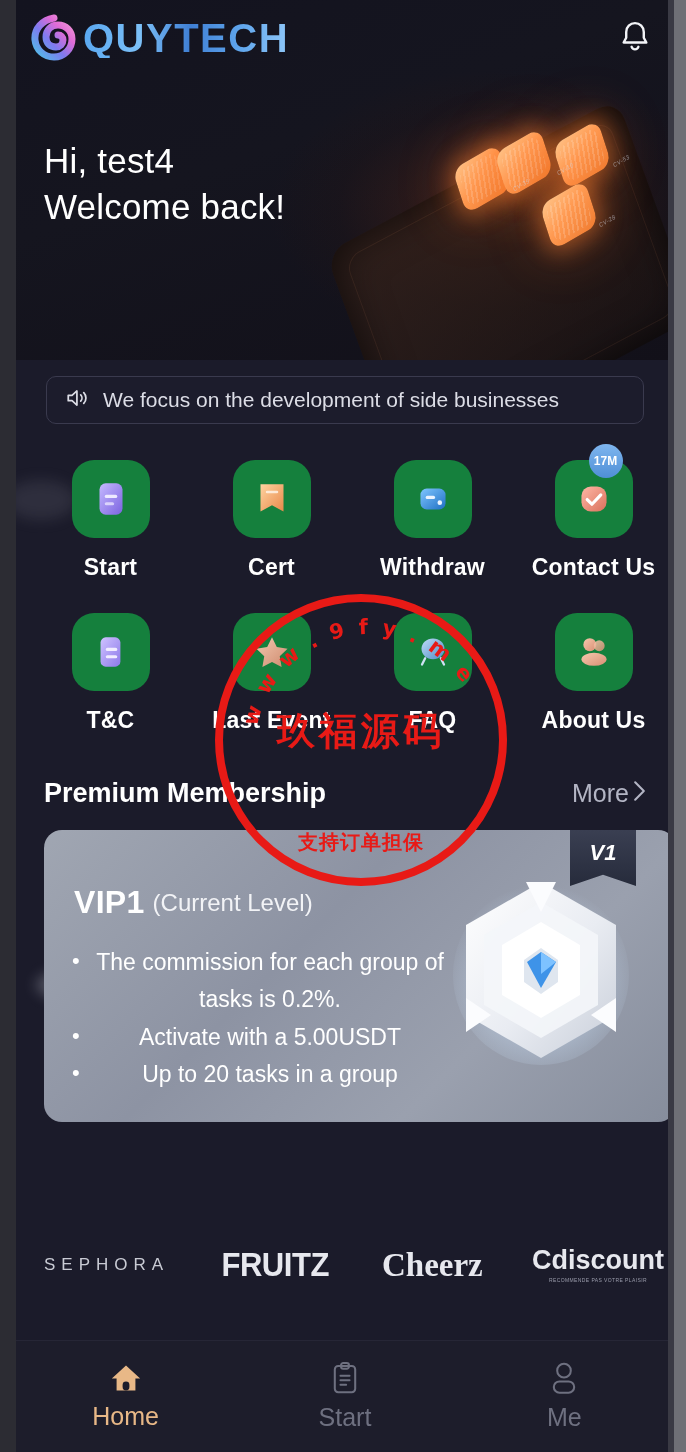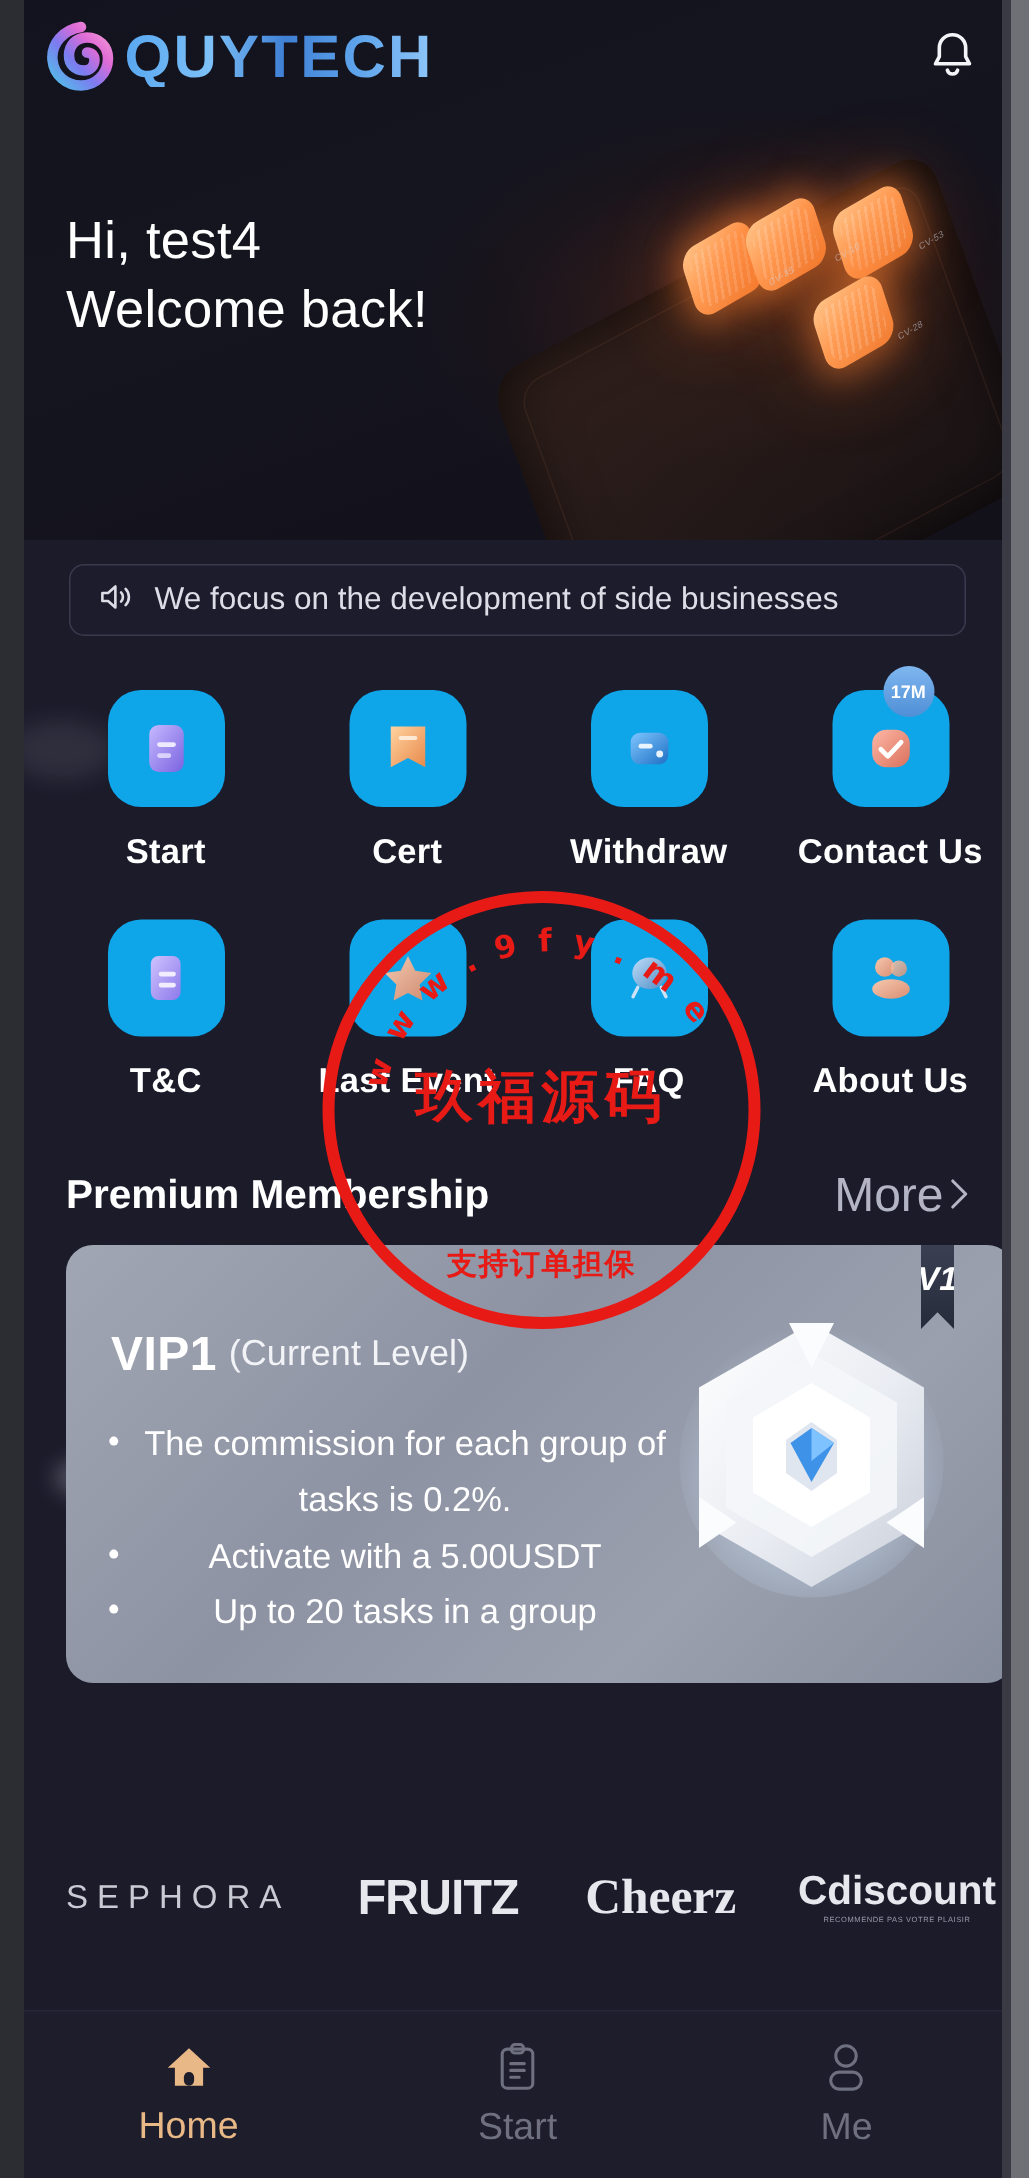--- a/index.html
+++ b/index.html
@@ -87,70 +87,70 @@
     display:flex; align-items:center; gap:12px; padding:0 18px; z-index:20;
   }
   .announce span.txt { color:#dcdde6; font-size:21px; }
 
   
   .grid { position:absolute; left:14px; top:460px; width:644px; z-index:20; }
   .grid-row { display:flex; }
   .cell { width:161px; display:flex; flex-direction:column; align-items:center; }
   .cell-icon {
     width:78px; height:78px; border-radius:22px;
-    background:#0ea5e9; display:flex; align-items:center; justify-content:center;
+    background:#15803d; display:flex; align-items:center; justify-content:center;
     position:relative;
   }
   .cell-label { margin-top:16px; color:#ffffff; font-size:23px; font-weight:bold; letter-spacing:.2px; }
   .row2 { margin-top:32px; }
 
   .badge-17m{
     position:absolute; right:10px; top:-16px; width:34px; height:34px; border-radius:50%;
     background:linear-gradient(180deg,#7fb6ef,#4f8fd6);
     color:#fff; font-size:12px; font-weight:bold;
     display:flex; align-items:center; justify-content:center; z-index:40;
   }
 
   
   .sect-head {
     position:absolute; left:28px; width:602px;
     display:flex; align-items:center; justify-content:space-between; z-index:20;
   }
   .sect-title { color:#fff; font-size:27px; font-weight:bold; }
-  .sect-more { color:#b3b5c4; font-size:32px; display:flex; align-items:center; gap:4px; }
+  .sect-more { color:#b3b5c4; font-size:25px; display:flex; align-items:center; gap:4px; }
 
   
   .vipcard {
     position:absolute; left:28px; top:830px; width:632px; height:292px;
     border-radius:18px;
     background:linear-gradient(135deg,#a0a6b2 0%, #8d93a3 40%, #9aa0ae 70%, #868d9c 100%);
     overflow:hidden; z-index:20;
   }
   .v1-ribbon{
-    position:absolute; right:40px; top:0; width:22px; height:56px;
+    position:absolute; right:40px; top:0; width:66px; height:56px;
     background:linear-gradient(180deg,#3a3f52,#262b3b);
     clip-path:polygon(0 0,100% 0,100% 100%,50% 80%,0 100%);
     display:flex; align-items:flex-start; justify-content:center; padding-top:10px;
   }
   .v1-ribbon span{ color:#fff; font-size:22px; font-weight:bold; font-style:italic; }
   .vip-title { position:absolute; left:30px; top:54px; display:flex; align-items:center; gap:8px; }
   .vip-title .big { color:#ffffff; font-size:32px; font-weight:bold; letter-spacing:.3px; }
   .vip-title .sub { color:#f2f3f6; font-size:24px; }
   .vip-list { position:absolute; left:24px; top:114px; width:380px; }
   .vip-list li { color:#ffffff; font-size:23px; line-height:1.62; list-style:none; position:relative; padding-left:24px;text-align:center; }
   .vip-list li:before{ content:"•"; position:absolute; left:4px; top:-1px; font-size:22px; }
   .hexbadge { position:absolute; right:40px; top:40px; width:190px; height:200px; }
 
   
   .trusted-title { position:absolute; left:28px; top:1148px; color:#fff; font-size:27px; font-weight:bold; z-index:20; }
   .logos {
     position:absolute; left:28px; top:1238px; width:620px; height:54px;
     display:flex; align-items:center; justify-content:space-between; z-index:20;
   }
-  .lg-sephora { color:#c9cbd4; font-size:22px; letter-spacing:6px; font-weight:400; }
+  .lg-sephora { color:#c9cbd4; font-size:17px; letter-spacing:6px; font-weight:400; }
   .lg-fruitz  { color:#e7e8ee; font-size:33px; font-weight:bold; letter-spacing:-0.5px; font-family:"Liberation Sans", sans-serif; transform:scaleX(0.94); }
   .lg-cheerz  { color:#e7e8ee; font-size:33px; font-weight:bold; font-family:"Liberation Serif", serif; }
   .lg-cdis    { color:#e7e8ee; font-size:27px; font-weight:600; text-align:center; line-height:1; }
   .lg-cdis small { display:block; font-size:5px; letter-spacing:.4px; color:#9a9cab; margin-top:4px; font-weight:400; }
 
   
   .bottomnav {
     position:absolute; left:0; bottom:0; width:658px; height:112px;
     background:#1d1d2b; border-top:1px solid #262636;
     display:flex; align-items:center; z-index:50;

